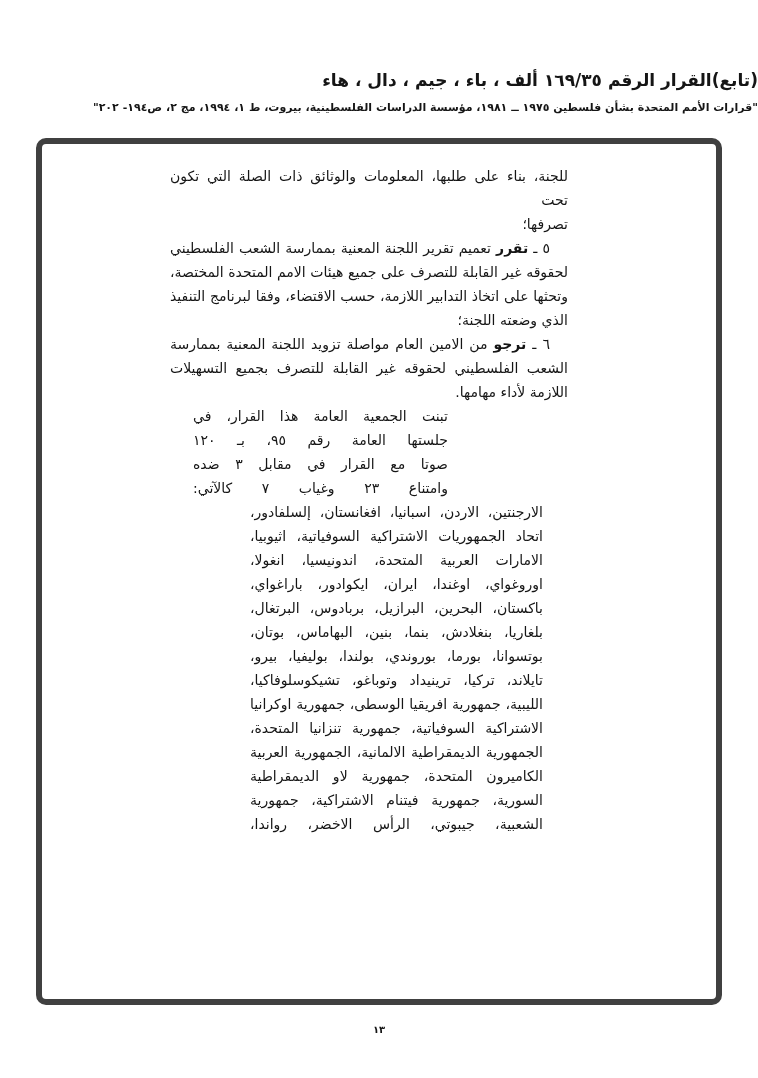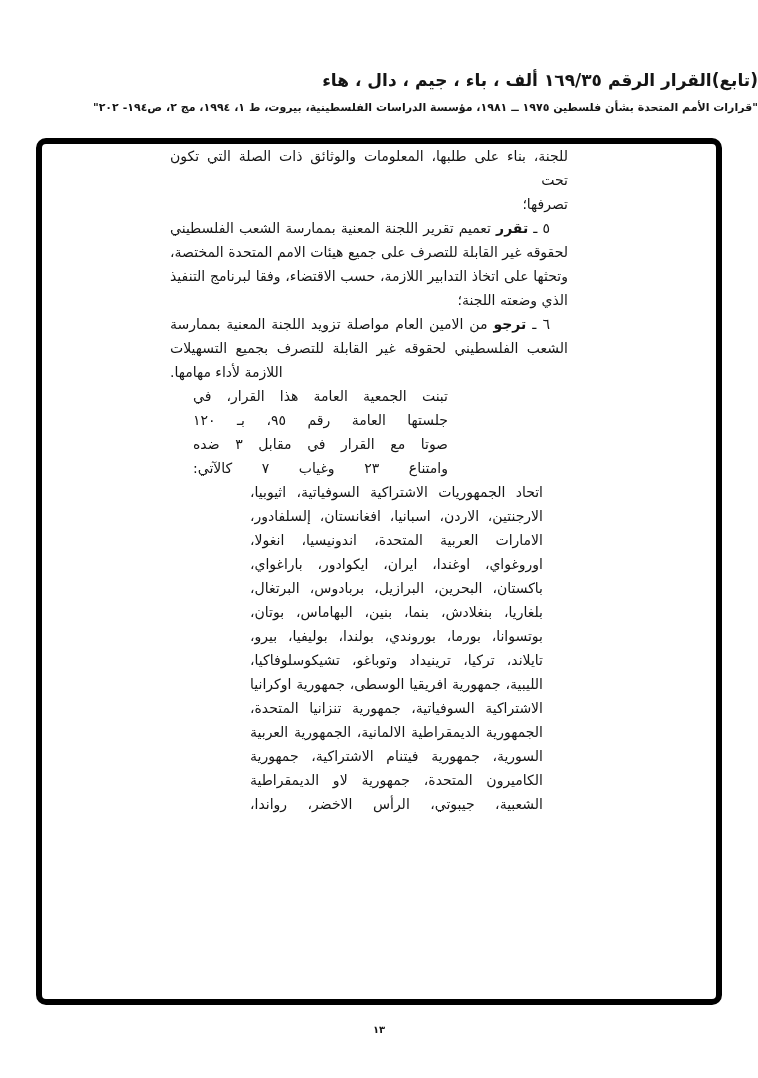--- a/index.html
+++ b/index.html
@@ -9,34 +9,35 @@
     -webkit-font-smoothing:antialiased;
   }
   .header{direction:rtl;text-align:right;padding-top:69px;}
   .title{font-size:17px;font-weight:bold;line-height:23px;}
   .citation{font-size:11px;font-weight:bold;margin-top:8px;line-height:15px;}
 
   .green-box{
     box-sizing:border-box;
     margin:23px 36px 0 36px;
     height:867px;
-    border:6px solid #000000;
+    border:6px solid #404040;
     border-radius:10px;
     direction:rtl;
+    padding-top:20px;
     overflow:hidden;
   }
   .content{
     width:398px;
     margin-right:148px;
     font-size:14px;
     line-height:24px;
   }
   .ln{text-align:justify;text-align-last:justify;white-space:normal;}
   .ln-left{text-align:right;}
-  .ln-center{text-align:left;}
+  .ln-center{text-align:right;}
   .ln-indent{padding-right:18px;}
   .kw{font-weight:bold;}
 
   .narrow{width:255px;margin-right:120px;}
 
   .vote-row{display:flex;padding-right:25px;}
   .vote-label{width:80px;flex:0 0 auto;white-space:nowrap;}
   .vote-list{width:293px;flex:0 0 auto;}
 
   .page-num{
@@ -78,33 +79,33 @@
 
     <div class="narrow">
       <div class="ln">تبنت الجمعية العامة هذا القرار، في</div>
       <div class="ln">جلستها العامة رقم ٩٥، بـ ١٢٠</div>
       <div class="ln">صوتا مع القرار في مقابل ٣ ضده</div>
       <div class="ln">وامتناع ٢٣ وغياب ٧ كالآتي:</div>
     </div>
 
     <div class="vote-row">
       <div class="vote-list">
+        <div class="ln">الارجنتين، الاردن، اسبانيا، افغانستان، إلسلفادور،</div>
         <div class="ln">اتحاد الجمهوريات الاشتراكية السوفياتية، اثيوبيا،</div>
-        <div class="ln">الارجنتين، الاردن، اسبانيا، افغانستان، إلسلفادور،</div>
         <div class="ln">الامارات العربية المتحدة، اندونيسيا، انغولا،</div>
         <div class="ln">اوروغواي، اوغندا، ايران، ايكوادور، باراغواي،</div>
         <div class="ln">باكستان، البحرين، البرازيل، بربادوس، البرتغال،</div>
         <div class="ln">بلغاريا، بنغلادش، بنما، بنين، البهاماس، بوتان،</div>
         <div class="ln">بوتسوانا، بورما، بوروندي، بولندا، بوليفيا، بيرو،</div>
         <div class="ln">تايلاند، تركيا، ترينيداد وتوباغو، تشيكوسلوفاكيا،</div>
         <div class="ln">الليبية، جمهورية افريقيا الوسطى، جمهورية اوكرانيا</div>
         <div class="ln">الاشتراكية السوفياتية، جمهورية تنزانيا المتحدة،</div>
         <div class="ln">الجمهورية الديمقراطية الالمانية، الجمهورية العربية</div>
+        <div class="ln">الكاميرون المتحدة، جمهورية لاو الديمقراطية</div>
         <div class="ln">السورية، جمهورية فيتنام الاشتراكية، جمهورية</div>
-        <div class="ln">الكاميرون المتحدة، جمهورية لاو الديمقراطية</div>
         <div class="ln">الشعبية، جيبوتي، الرأس الاخضر، رواندا،</div>
       </div>
     </div>
 
   </div>
 </div>
 
 <div class="page-num">١٣</div>
 
 </body></html>

